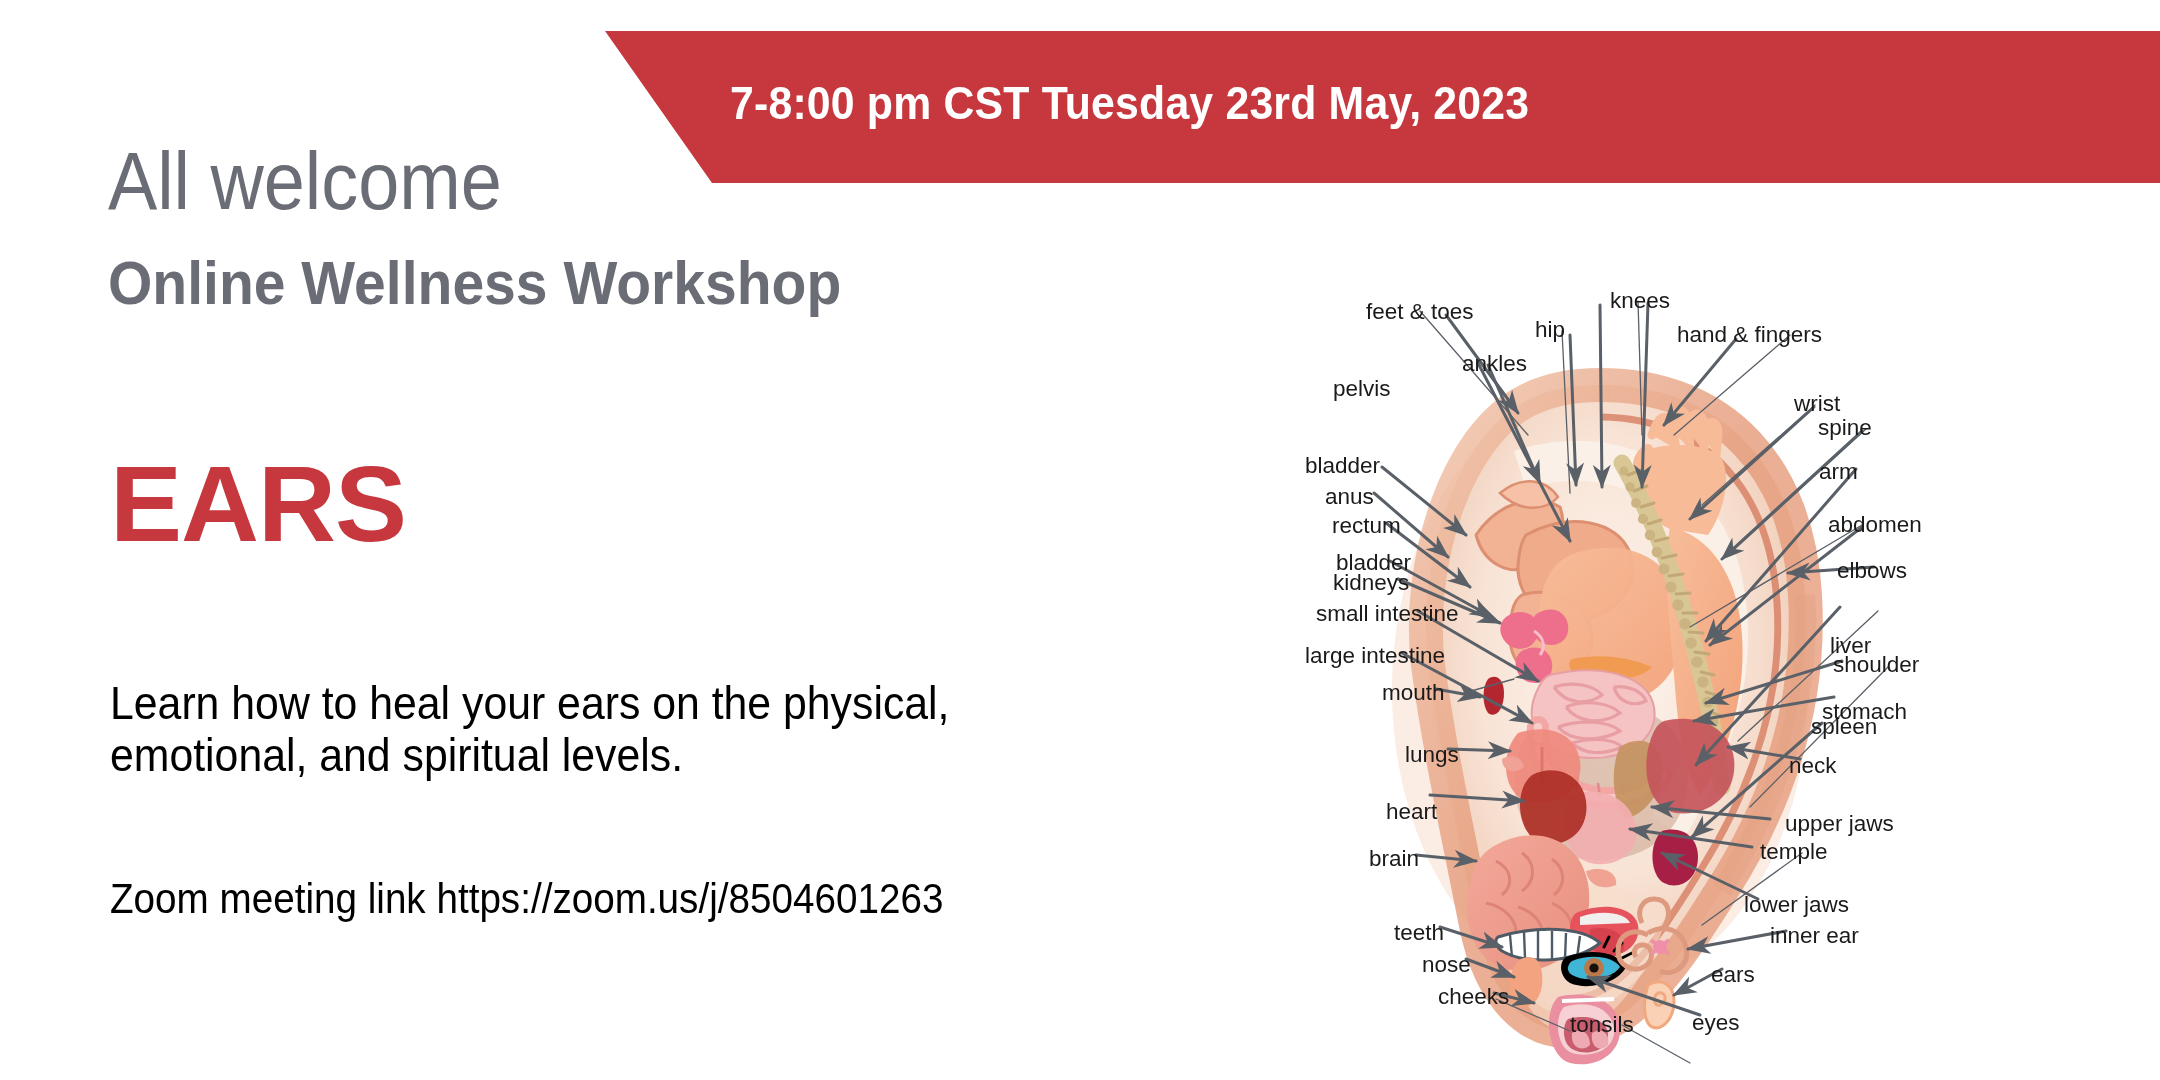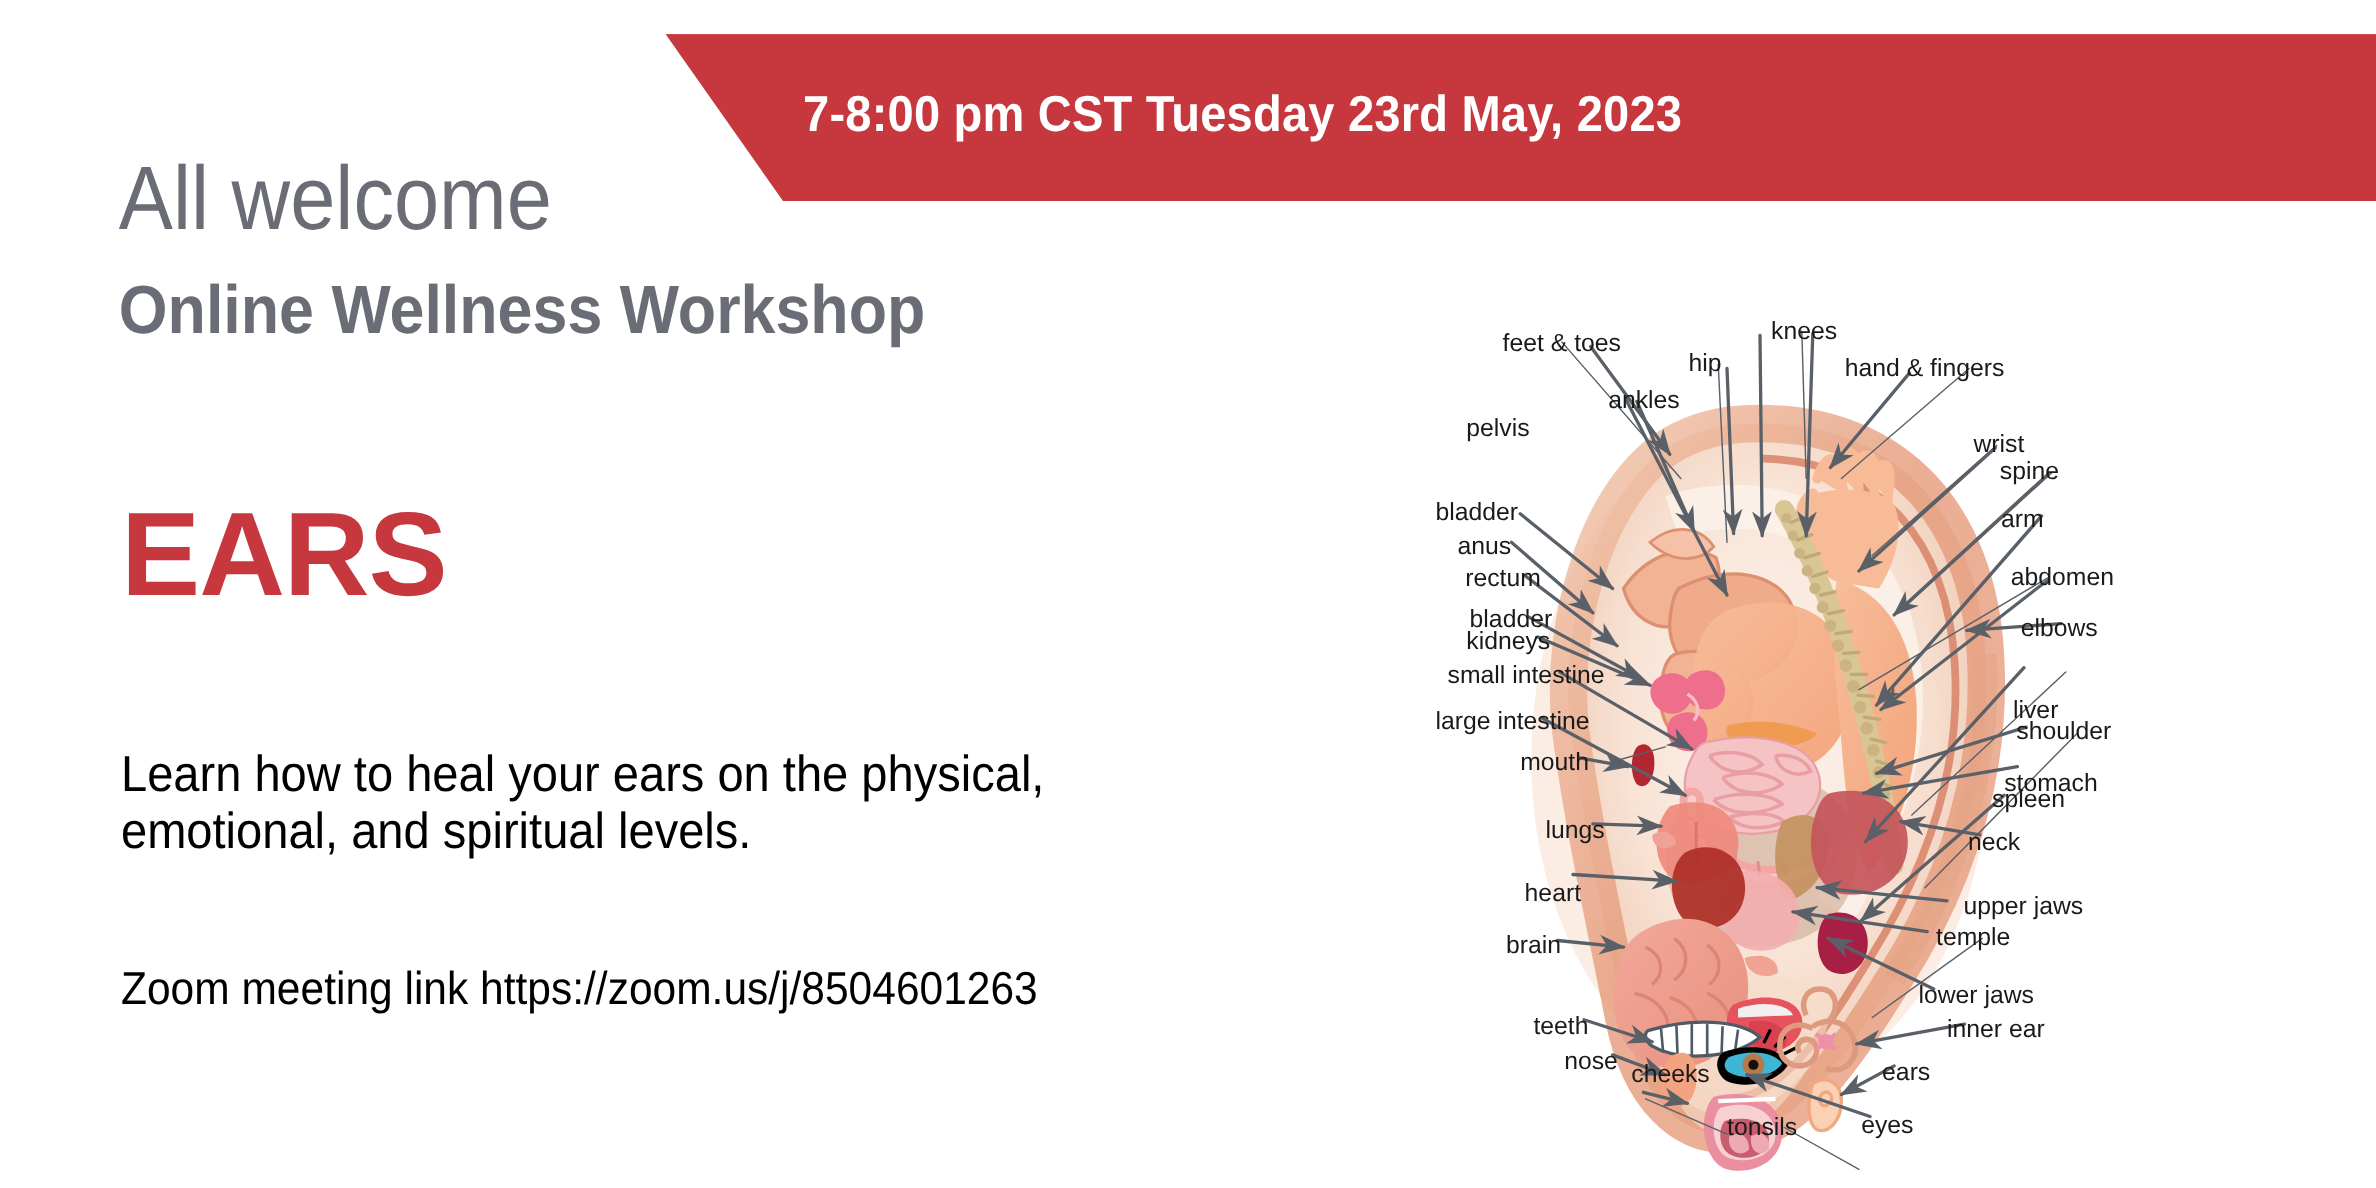--- a/index.html
+++ b/index.html
@@ -489,21 +489,21 @@
     <div class="lbl" style="left:66px;top:317px;">bladder</div>
     <div class="lbl" style="left:63px;top:337px;">kidneys</div>
     <div class="lbl" style="left:46px;top:368px;">small intestine</div>
     <div class="lbl" style="left:35px;top:410px;">large intestine</div>
     <div class="lbl" style="left:112px;top:447px;">mouth</div>
     <div class="lbl" style="left:135px;top:509px;">lungs</div>
     <div class="lbl" style="left:116px;top:554px;margin-top:12px;">heart</div>
     <div class="lbl" style="left:99px;top:613px;">brain</div>
     <div class="lbl" style="left:124px;top:687px;">teeth</div>
     <div class="lbl" style="left:152px;top:719px;">nose</div>
-    <div class="lbl" style="left:168px;top:731px;margin-left:45px;">cheeks</div>
+    <div class="lbl" style="left:168px;top:751px;">cheeks</div>
 
     <div class="lbl" style="left:407px;top:89px;">hand &amp; fingers</div>
     <div class="lbl" style="left:497px;top:158px;margin-left:27px;">wrist</div>
     <div class="lbl" style="left:548px;top:182px;">spine</div>
     <div class="lbl" style="left:549px;top:226px;">arm</div>
     <div class="lbl" style="left:558px;top:279px;">abdomen</div>
     <div class="lbl" style="left:567px;top:325px;">elbows</div>
     <div class="lbl" style="left:560px;top:364px;margin-top:36px;">liver</div>
     <div class="lbl" style="left:563px;top:419px;">shoulder</div>
     <div class="lbl" style="left:552px;top:466px;">stomach</div>

